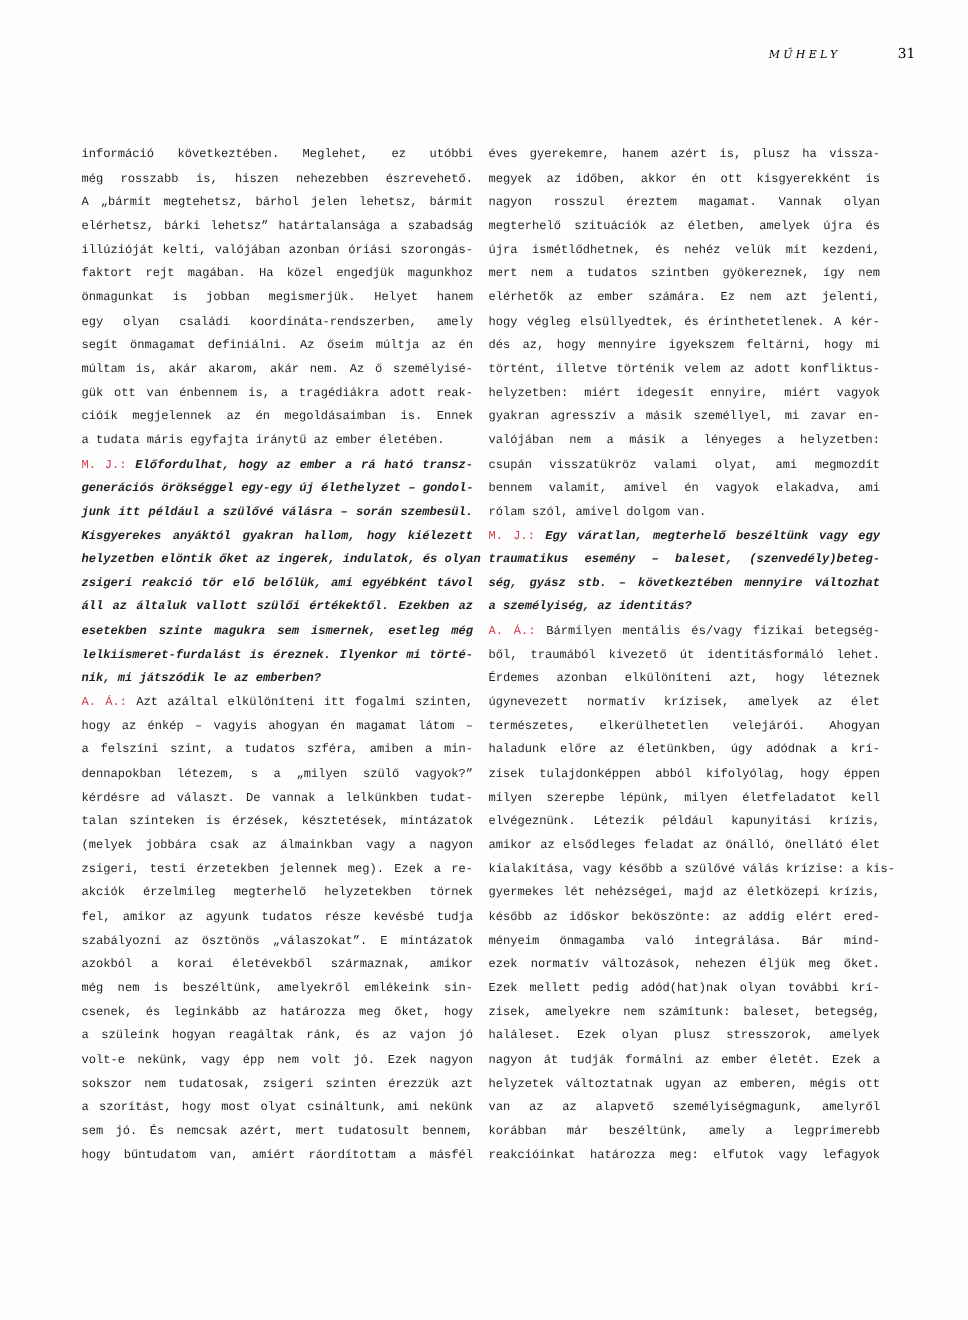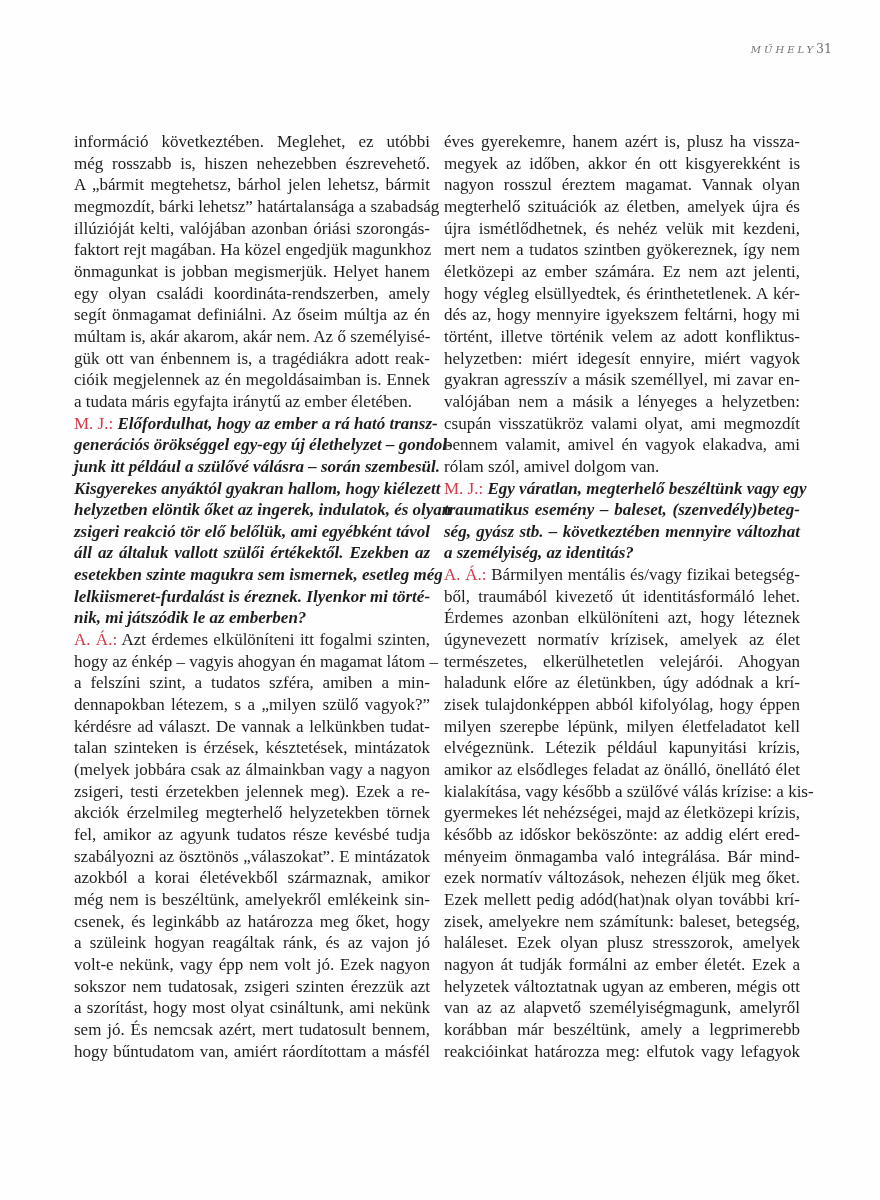--- a/index.html
+++ b/index.html
@@ -1,29 +1,29 @@
 <!DOCTYPE html>
 <html><head>
   <meta charset="utf-8">
   <style>
     html, body { margin: 0; padding: 0; background: #ffffff; }
     body { width: 880px; height: 1200px; position: relative; overflow: hidden; }
     .page { position: absolute; left: 0; top: 0; width: 880px; height: 1200px; background: #fefefe; }
     .running-head {
       position: absolute; top: 41px; right: 48px;
-      font-family: "DejaVu Serif", serif; color: #737373;
-      display: flex; align-items: baseline; 
+      font-family: "DejaVu Serif", serif; color: #000000;
+      display: flex; align-items: baseline; gap: 18px;
     }
     .section-name {
       font-style: italic; font-size: 10px; letter-spacing: 3px; text-transform: uppercase;
     }
-    .page-number { font-size: 12.5px; }
+    .page-number { font-size: 12.5px; margin-left: 34px; }
     .col {
       position: absolute; top: 131px; width: 356px;
-      font-family: Liberation Serif, serif; font-size: 17px; line-height: 21.65px;
+      font-family: Liberation Mono, monospace; font-size: 11px; line-height: 21.65px;
       color: #1e1e1e; text-align: justify; hyphens: manual;
     }
     .col.left { left: 74px; }
     .col.right { left: 444px; }
     .col p { margin: 0; }
     .label { color: #d23c4a; }
     .q { font-style: italic; font-weight: bold; }
     .line { display: block; text-align: justify; text-align-last: justify; white-space: nowrap; }
     .line.last { text-align-last: left; }
   </style>
@@ -34,50 +34,50 @@
   <div class="running-head">
     <span class="section-name">Műhely</span>
     <span class="page-number">31</span>
   </div>
 
   <div class="col left">
     <p id="l-p1">
         <span class="line">információ következtében. Meglehet, ez utóbbi</span>
         <span class="line">még rosszabb is, hiszen nehezebben észrevehető.</span>
         <span class="line">A „bármit megtehetsz, bárhol jelen lehetsz, bármit</span>
-        <span class="line">megmozdít, bárki lehetsz” határtalansága a szabadság</span>
+        <span class="line">elérhetsz, bárki lehetsz” határtalansága a szabadság</span>
         <span class="line">illúzióját kelti, valójában azonban óriási szorongás-</span>
         <span class="line">faktort rejt magában. Ha közel engedjük magunkhoz</span>
         <span class="line">önmagunkat is jobban megismerjük. Helyet hanem</span>
         <span class="line">egy olyan családi koordináta-rendszerben, amely</span>
         <span class="line">segít önmagamat definiálni. Az őseim múltja az én</span>
         <span class="line">múltam is, akár akarom, akár nem. Az ő személyisé-</span>
         <span class="line">gük ott van énbennem is, a tragédiákra adott reak-</span>
         <span class="line">cióik megjelennek az én megoldásaimban is. Ennek</span>
         <span class="line last">a tudata máris egyfajta iránytű az ember életében.</span>
       </p>
     <p class="q-block">
       <span class="line"><span class="label" style="color: rgb(210, 60, 74);">M. J.:</span> <span class="q">Előfordulhat, hogy az ember a rá ható transz-</span></span>
       <span id="l-q1"><span class="line q">generációs örökséggel egy-egy új élethelyzet – gondol-</span><span class="line q">junk itt például a szülővé válásra – során szembesül.</span><span class="line q">Kisgyerekes anyáktól gyakran hallom, hogy kiélezett</span><span class="line q">helyzetben elöntik őket az ingerek, indulatok, és olyan</span><span class="line q">zsigeri reakció tör elő belőlük, ami egyébként távol</span><span class="line q">áll az általuk vallott szülői értékektől. Ezekben az</span><span class="line q">esetekben szinte magukra sem ismernek, esetleg még</span><span class="line q">lelkiismeret-furdalást is éreznek. Ilyenkor mi törté-</span><span class="line q last">nik, mi játszódik le az emberben?</span></span>
     </p>
     <p>
-      <span class="line"><span class="label" style="color: rgb(210, 60, 74);">A. Á.:</span> <span>Azt érdemes elkülöníteni itt fogalmi szinten,</span></span>
+      <span class="line"><span class="label" style="color: rgb(210, 60, 74);">A. Á.:</span> <span>Azt azáltal elkülöníteni itt fogalmi szinten,</span></span>
       <span id="l-a1"><span class="line">hogy az énkép – vagyis ahogyan én magamat látom –</span><span class="line">a felszíni szint, a tudatos szféra, amiben a min-</span><span class="line">dennapokban létezem, s a „milyen szülő vagyok?”</span><span class="line">kérdésre ad választ. De vannak a lelkünkben tudat-</span><span class="line">talan szinteken is érzések, késztetések, mintázatok</span><span class="line">(melyek jobbára csak az álmainkban vagy a nagyon</span><span class="line">zsigeri, testi érzetekben jelennek meg). Ezek a re-</span><span class="line">akciók érzelmileg megterhelő helyzetekben törnek</span><span class="line">fel, amikor az agyunk tudatos része kevésbé tudja</span><span class="line">szabályozni az ösztönös „válaszokat”. E mintázatok</span><span class="line">azokból a korai életévekből származnak, amikor</span><span class="line">még nem is beszéltünk, amelyekről emlékeink sin-</span><span class="line">csenek, és leginkább az határozza meg őket, hogy</span><span class="line">a szüleink hogyan reagáltak ránk, és az vajon jó</span><span class="line">volt-e nekünk, vagy épp nem volt jó. Ezek nagyon</span><span class="line">sokszor nem tudatosak, zsigeri szinten érezzük azt</span><span class="line">a szorítást, hogy most olyat csináltunk, ami nekünk</span><span class="line">sem jó. És nemcsak azért, mert tudatosult bennem,</span><span class="line">hogy bűntudatom van, amiért ráordítottam a másfél</span></span>
     </p>
   </div>
 
   <div class="col right">
     <p id="r-p1">
         <span class="line">éves gyerekemre, hanem azért is, plusz ha vissza-</span>
         <span class="line">megyek az időben, akkor én ott kisgyerekként is</span>
         <span class="line">nagyon rosszul éreztem magamat. Vannak olyan</span>
         <span class="line">megterhelő szituációk az életben, amelyek újra és</span>
         <span class="line">újra ismétlődhetnek, és nehéz velük mit kezdeni,</span>
         <span class="line">mert nem a tudatos szintben gyökereznek, így nem</span>
-        <span class="line">életközepi az ember számára. Ez nem azt jelenti,</span>
+        <span class="line">elérhetők az ember számára. Ez nem azt jelenti,</span>
         <span class="line">hogy végleg elsüllyedtek, és érinthetetlenek. A kér-</span>
         <span class="line">dés az, hogy mennyire igyekszem feltárni, hogy mi</span>
         <span class="line">történt, illetve történik velem az adott konfliktus-</span>
         <span class="line">helyzetben: miért idegesít ennyire, miért vagyok</span>
         <span class="line">gyakran agresszív a másik személlyel, mi zavar en-</span>
         <span class="line">valójában nem a másik a lényeges a helyzetben:</span>
         <span class="line">csupán visszatükröz valami olyat, ami megmozdít</span>
         <span class="line">bennem valamit, amivel én vagyok elakadva, ami</span>
         <span class="line last">rólam szól, amivel dolgom van.</span>
       </p>

